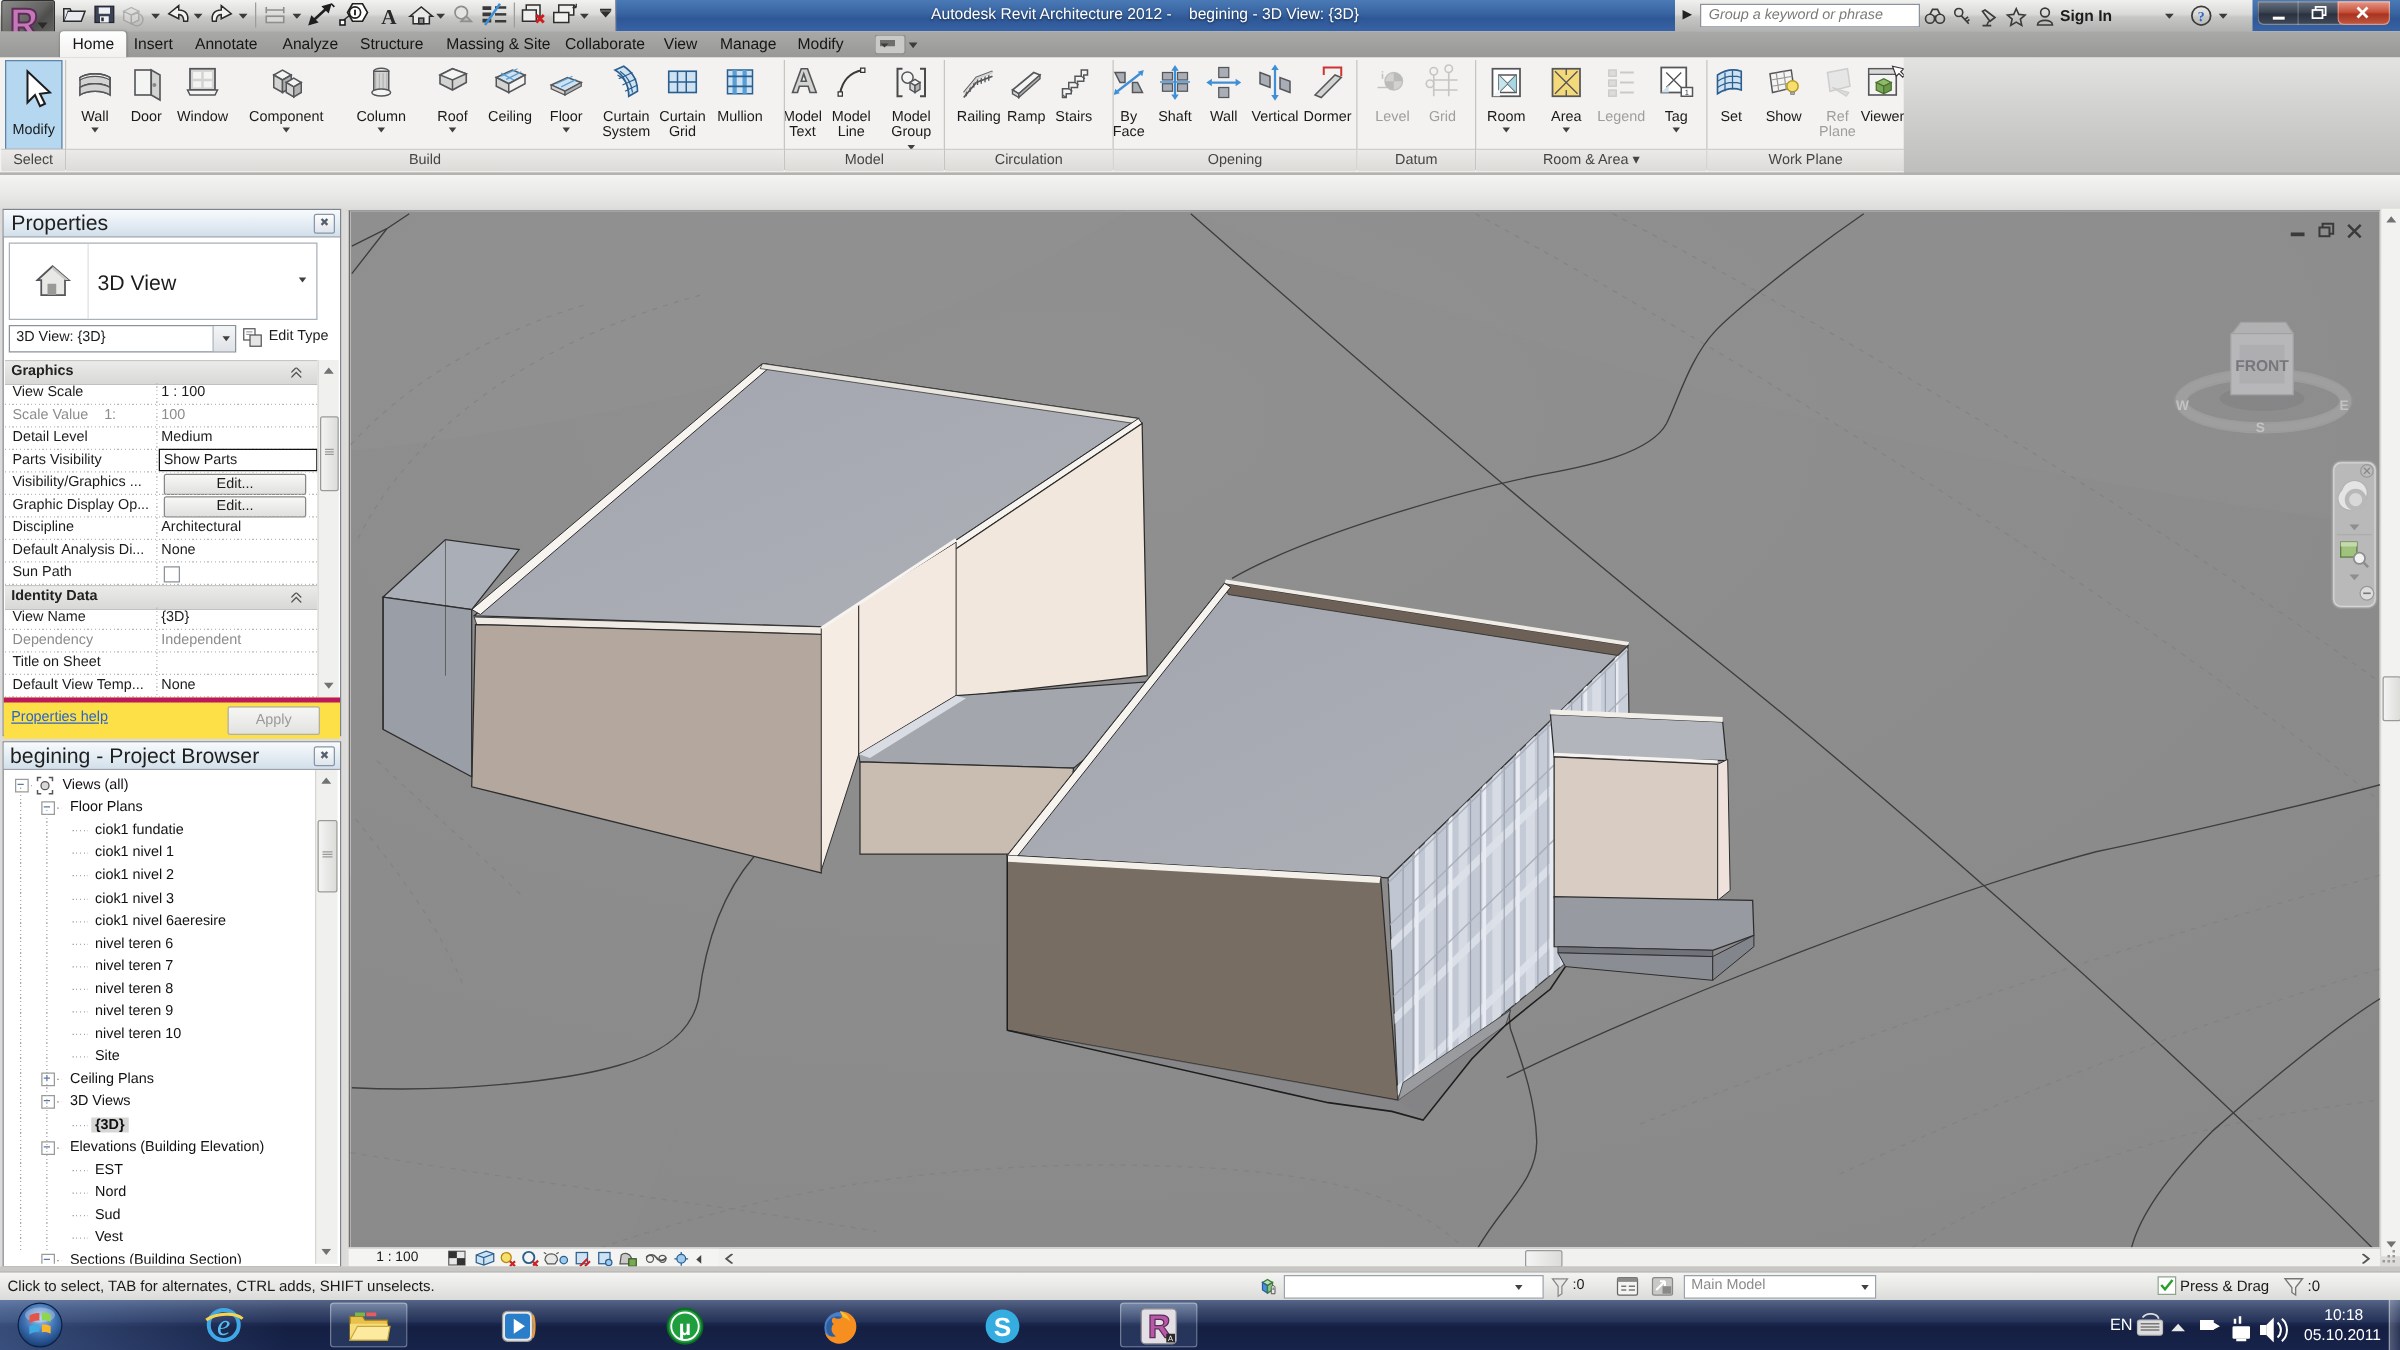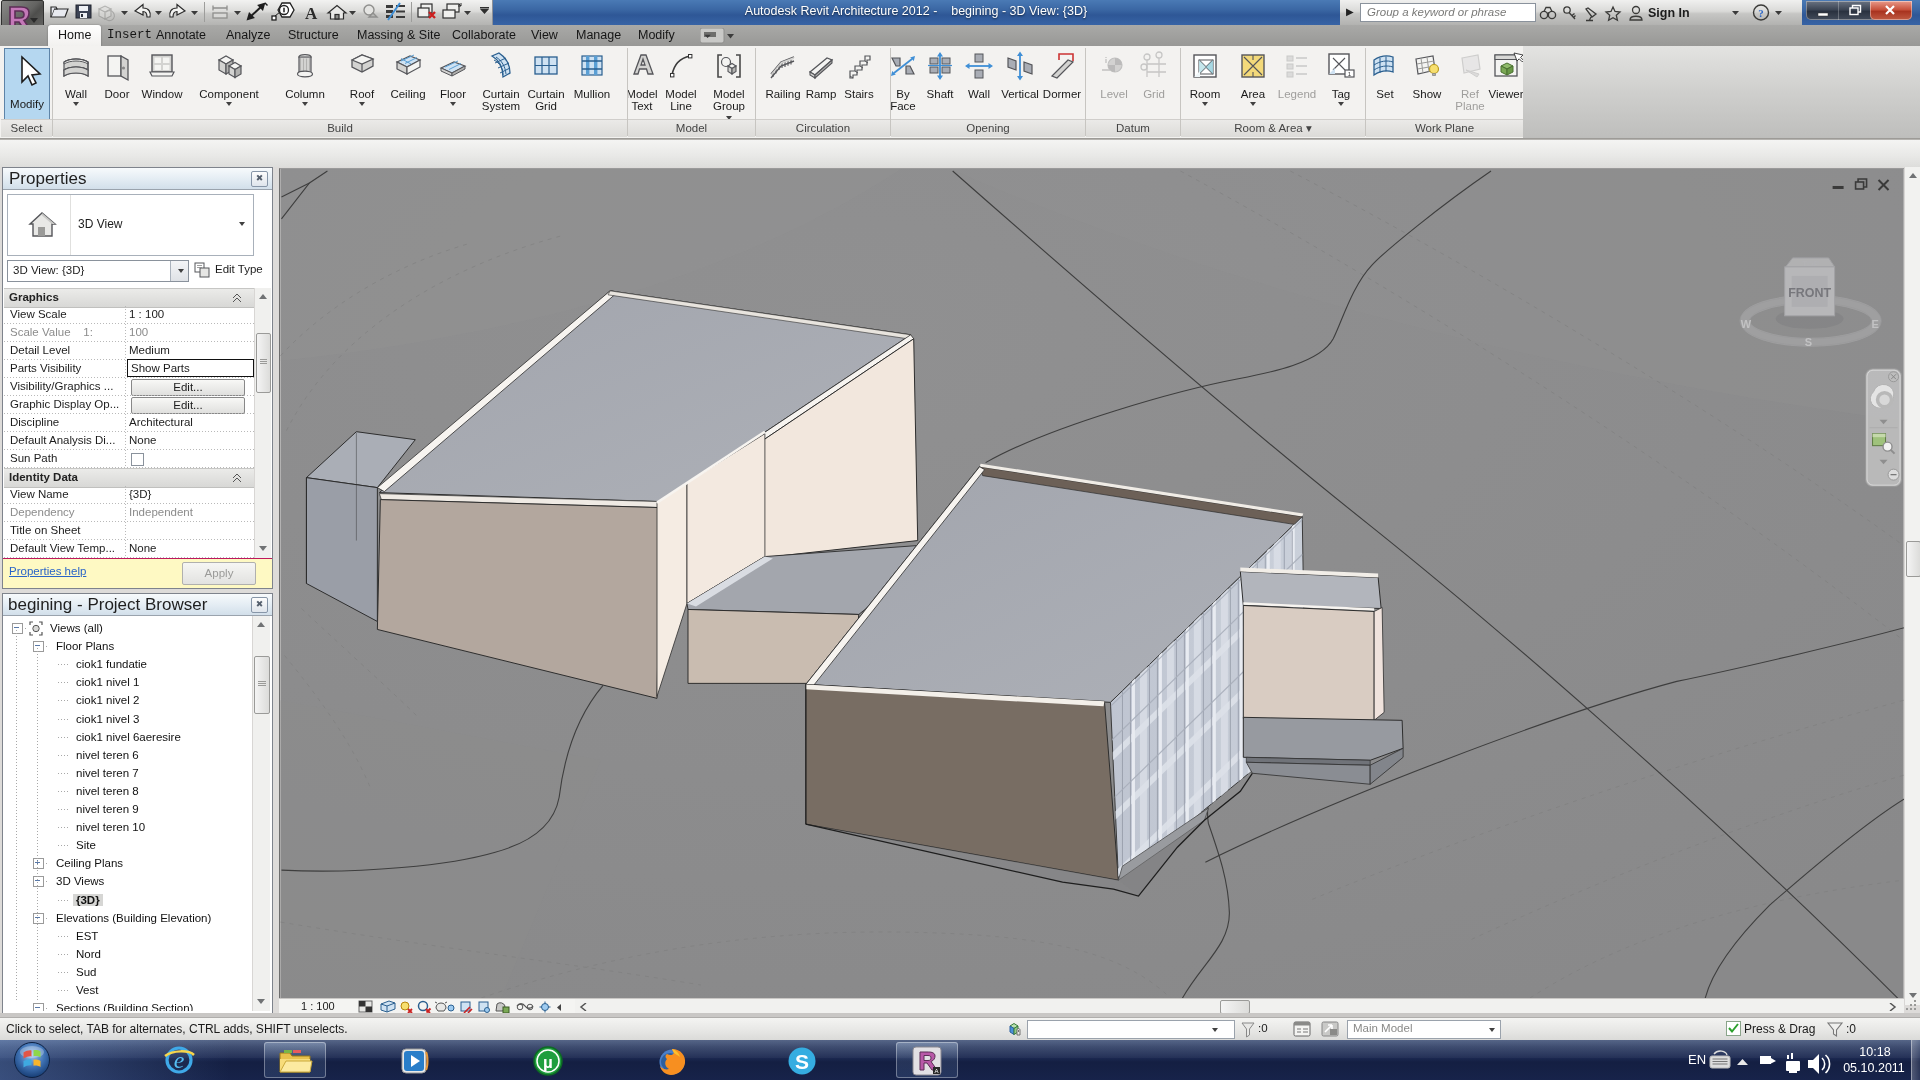--- a/index.html
+++ b/index.html
@@ -220,21 +220,21 @@
   <svg class="abs" style="left:1806px;top:1px;" width="110" height="19">
     <rect x="12" y="12" width="10" height="3" fill="#fff" stroke="#333" stroke-width=".5"></rect>
     <g fill="none" stroke="#fff" stroke-width="1.4">
       <rect x="44" y="7" width="8" height="6.5"></rect>
       <path d="M46.5 7 L46.5 4.5 L54.5 4.5 L54.5 11 L52 11"></path>
     </g>
     <path d="M80 5 L88 13 M88 5 L80 13" stroke="#fff" stroke-width="2.2"></path>
   </svg>
   <div class="abs" id="tabrow">
     <div class="tab active" style="left:48px;">Home</div>
-    <div class="tab" style="left:97px;font-family:Liberation Mono, monospace;">Insert</div>
+    <div class="tab" style="left:97px;">Insert</div>
     <div class="tab" style="left:146px;">Annotate</div>
     <div class="tab" style="left:216px;">Analyze</div>
     <div class="tab" style="left:278px;">Structure</div>
     <div class="tab" style="left:347px;">Massing &amp; Site</div>
     <div class="tab" style="left:442px;">Collaborate</div>
     <div class="tab" style="left:521px;">View</div>
     <div class="tab" style="left:566px;">Manage</div>
     <div class="tab" style="left:628px;">Modify</div>
     <svg style="position:absolute;left:700px;top:3px;" width="34" height="16">
       <rect x="0" y="0" width="24" height="15" rx="2" fill="#c9c9c7" stroke="#8e8e8c"></rect>
@@ -626,21 +626,21 @@
     <div class="panel" style="left:2px;top:0px;width:269px;height:420px;">
       <div class="ptitle"><span style="padding-left:6px;">Properties</span></div>
       <div class="pclose" style="top:3px;">✖</div>
 
       <div style="position:absolute;left:4px;top:26px;width:245px;height:60px;background:#fff;border:1px solid #a8b0ba;">
         <svg width="60" height="56" style="position:absolute;left:4px;top:1px;">
           <path d="M18 28 L30 17 L43 28 L40 28 L40 40 L21 40 L21 28 Z" fill="#e8e8e6" stroke="#55565a" stroke-width="1.4"></path>
           <path d="M30 17 L43 28 L40 28 L30 19.5 Z" fill="#c9c9c7"></path>
           <rect x="26" y="31" width="7" height="9" fill="#9a9a98"></rect>
         </svg>
-        <div style="position:absolute;left:70px;top:22px;font-size:12px;color:#1c1c1c;">3D View</div>
+        <div style="position:absolute;left:70px;top:22px;font-size:17px;color:#1c1c1c;">3D View</div>
         <div class="dropar" style="right:8px;top:27px;"></div>
         <div style="position:absolute;left:62px;top:0;width:1px;height:100%;background:#e0e0de;"></div>
       </div>
 
       <div style="position:absolute;left:4px;top:92px;width:180px;height:20px;background:#fff;border:1px solid #8a929c;">
         <div style="position:absolute;left:5px;top:3px;font-size:11.5px;color:#1c1c1c;">3D View: {3D}</div>
         <div style="position:absolute;right:0;top:0;width:17px;height:100%;background:linear-gradient(180deg,#f4f5f7,#dfe2e6);border-left:1px solid #aab2bc;"></div>
         <div class="dropar" style="right:4px;top:8px;"></div>
       </div>
       <div style="position:absolute;left:190px;top:92px;width:76px;height:21px;font-size:11.5px;color:#1c1c1c;">
@@ -743,21 +743,21 @@
             <path d="M0 6 l4 -5 l4 5 z" fill="#707274"></path>
           </svg>
         <div class="sbthumb" style="left:1px;top:45px;width:13px;height:58px;">
           <div style="position:absolute;left:3px;top:25px;width:7px;height:1px;background:#9a9a98;box-shadow:0 2px 0 #9a9a98,0 4px 0 #9a9a98;"></div>
         </div>
         <svg class="abs" style="left:4px;top:258px;" width="9" height="7">
             <path d="M0 0 l4 5 l4 -5 z" fill="#707274"></path>
           </svg>
       </div>
 
-      <div style="position:absolute;left:0;top:390px;width:100%;height:29px;background:#fef9c3;border-top:1px solid #be185d;">
+      <div style="position:absolute;left:0;top:390px;width:100%;height:29px;background:#fde047;border-top:4px solid #be185d;">
         <div style="position:absolute;left:6px;top:6px;font-size:11.5px;color:#2a64c8;text-decoration:underline;">Properties help</div>
         <div style="position:absolute;right:16px;top:3px;width:72px;height:21px;border:1px solid #b0b0ae;border-radius:2px;
           background:linear-gradient(180deg,#f6f6f4,#e2e2e0);color:#9a9a98;font-size:11.5px;text-align:center;line-height:20px;">Apply</div>
       </div>
     </div>
 
     <div class="panel" style="left:2px;top:426px;width:269px;height:419px;">
       <div class="ptitle"><span style="padding-left:5px;">begining - Project Browser</span></div>
       <div class="pclose">✖</div>
       <div id="ptree" style="position:absolute;left:1px;top:22px;width:248px;height:395px;overflow:hidden;">

